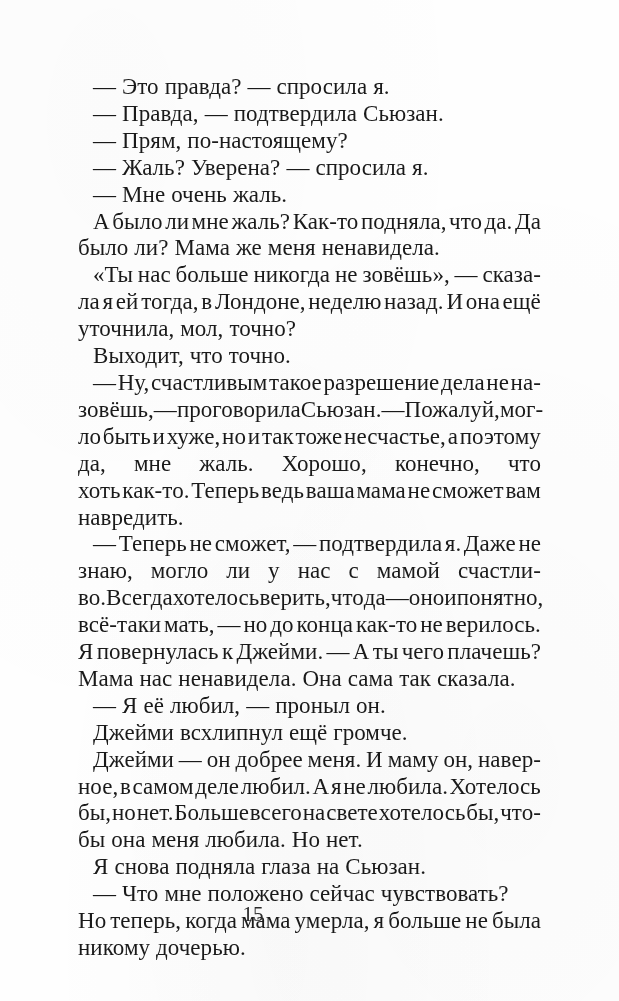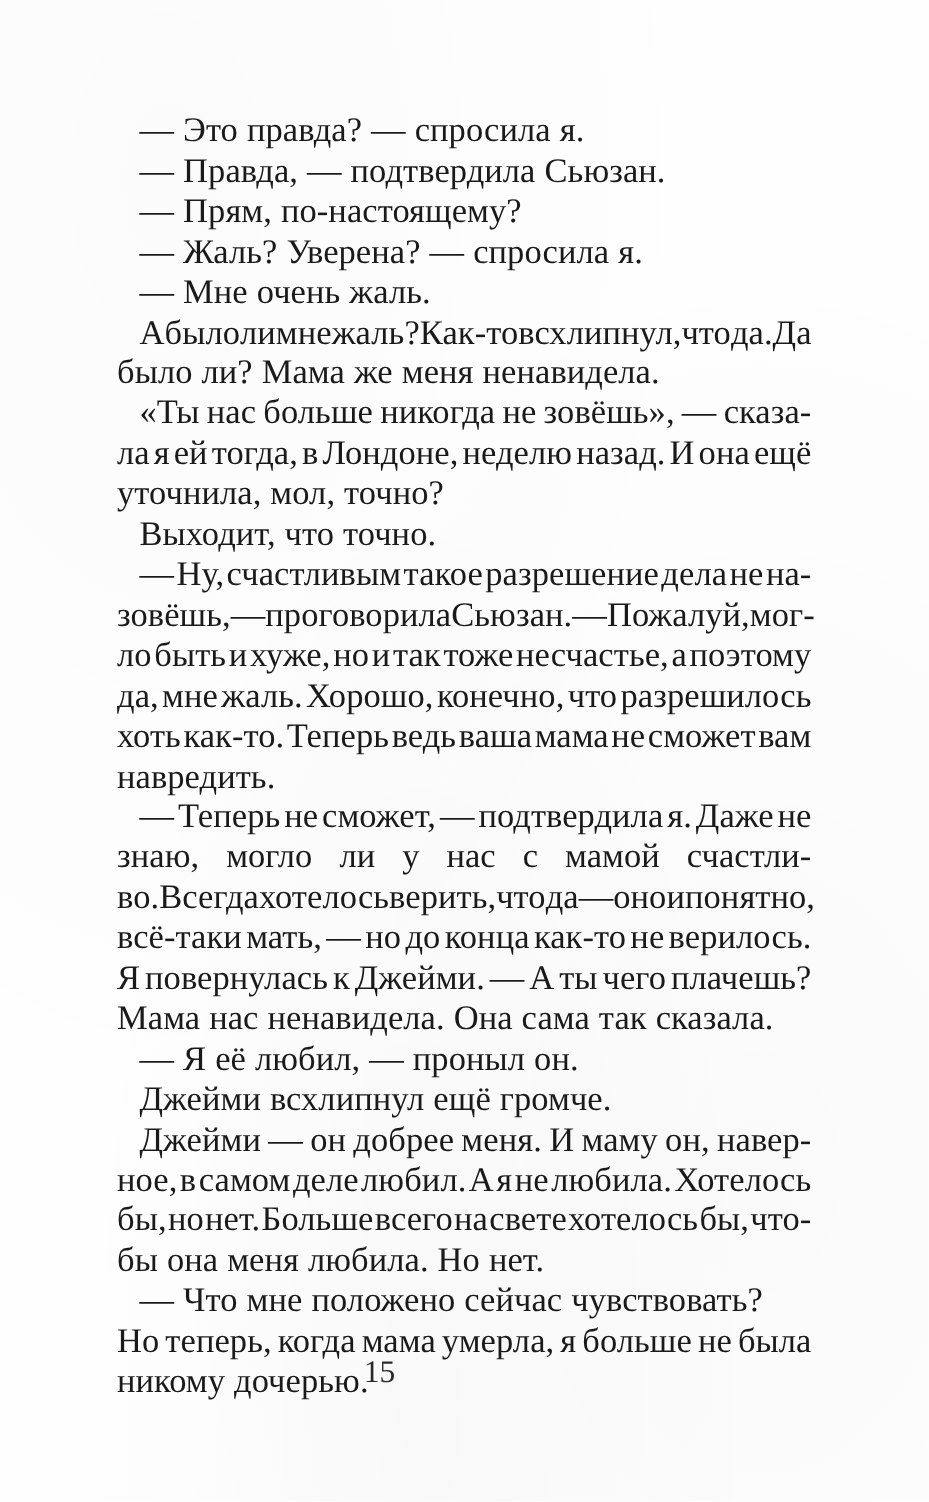--- a/index.html
+++ b/index.html
@@ -95,21 +95,21 @@
         <span class="line ind">— Мне очень жаль.</span>
       </p>
       <p class="para">
         <span class="line ind j">
           <span>А</span>
           <span>было</span>
           <span>ли</span>
           <span>мне</span>
           <span>жаль?</span>
           <span>Как-то</span>
-          <span>всхлипнул,</span>
+          <span>подняла,</span>
           <span>что</span>
           <span>да.</span>
           <span>Да</span>
         </span>
         <span class="line">было ли? Мама же меня ненавидела.</span>
       </p>
       <p class="para">
         <span class="line ind j">
           <span>«Ты</span>
           <span>нас</span>
@@ -171,21 +171,20 @@
           <span>а</span>
           <span>поэтому</span>
         </span>
         <span class="line j">
           <span>да,</span>
           <span>мне</span>
           <span>жаль.</span>
           <span>Хорошо,</span>
           <span>конечно,</span>
           <span>что</span>
-          <span>разрешилось</span>
         </span>
         <span class="line j">
           <span>хоть</span>
           <span>как-то.</span>
           <span>Теперь</span>
           <span>ведь</span>
           <span>ваша</span>
           <span>мама</span>
           <span>не</span>
           <span>сможет</span>
@@ -289,20 +288,23 @@
           <span>всего</span>
           <span>на</span>
           <span>свете</span>
           <span>хотелось</span>
           <span>бы,</span>
           <span>что-</span>
         </span>
         <span class="line">бы она меня любила. Но нет.</span>
       </p>
       <p class="para">
+        <span class="line ind">Я снова подняла глаза на Сьюзан.</span>
+      </p>
+      <p class="para">
         <span class="line ind">— Что мне положено сейчас чувствовать?</span>
       </p>
       <p class="para">
         <span class="line j">
           <span>Но</span>
           <span>теперь,</span>
           <span>когда</span>
           <span>мама</span>
           <span>умерла,</span>
           <span>я</span>

